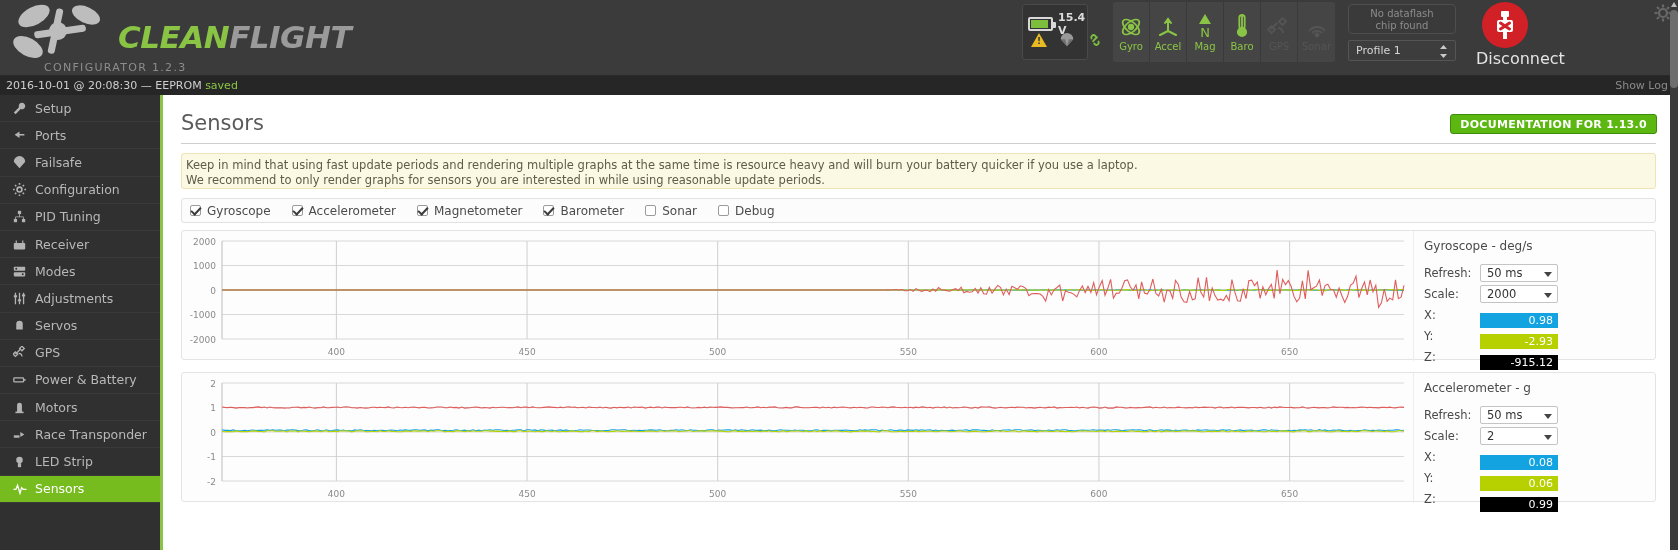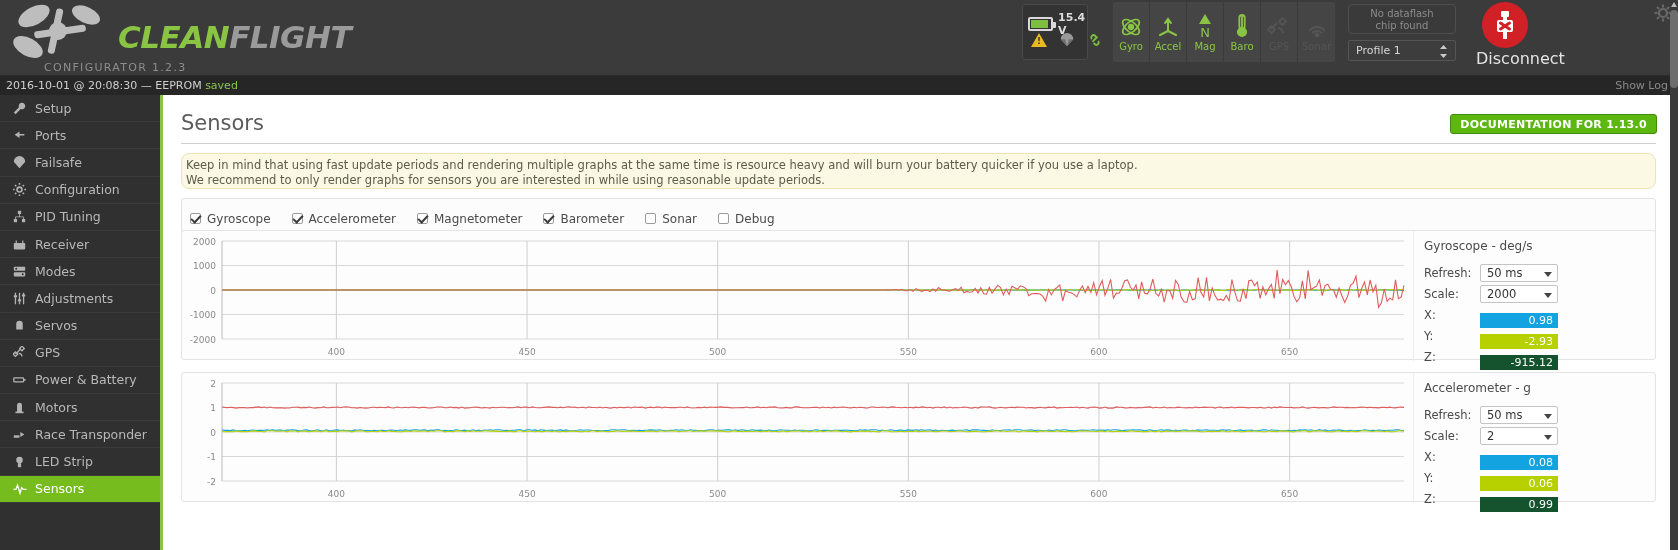--- a/index.html
+++ b/index.html
@@ -123,26 +123,26 @@
   .doc-btn {
     position: absolute; right: 13px; top: 19px; height: 20px;
     background: #5cb811; border: 1px solid #3f8c0a; border-radius: 3px;
     color: #fff; font-size: 11px; font-weight: bold; letter-spacing: .3px;
     padding: 3px 9px 0 9px;
   }
   .title-rule { position: absolute; left: 18px; top: 48px; width: 1475px; height: 1px; background: #cfcfcf; }
 
   .note {
     position: absolute; left: 18px; top: 58px; width: 1475px; height: 36px;
-    background: #fbf8e3; border: 1px solid #eee3b4; border-radius: 8px;
+    background: #fbf8e3; border: 1px solid #eee3b4; border-radius: 3px;
     color: #5c5c4a; font-size: 11.5px; padding: 4px 0 0 4px; line-height: 15px;
   }
 
   .checkbar {
-    position: absolute; left: 18px; top: 103px; width: 1475px; height: 41px;
+    position: absolute; left: 18px; top: 103px; width: 1475px; height: 25px;
     background: #fcfcfc; border: 1px solid #e2e2e2; border-radius: 3px;
     display: flex; align-items: center; padding-left: 8px; gap: 21px;
   }
   .chk { display: flex; align-items: center; gap: 6px; color: #4b4b4b; font-size: 12px; }
   .box {
     width: 11px; height: 11px; border: 1px solid #9b9b9b; border-radius: 2px;
     background: #fff; position: relative;
   }
   .box.on::after {
     content: ""; position: absolute; left: 2px; top: -1px; width: 4px; height: 8px;
@@ -173,21 +173,21 @@
     position: absolute; right: 5px; top: 7px;
     border-left: 4px solid transparent; border-right: 4px solid transparent;
     border-top: 5px solid #444;
   }
   .val {
     width: 78px; height: 15px; font-size: 11px; color: #fff; text-align: right;
     padding-right: 5px; line-height: 15px; margin-top: 12px;
   }
   .v-x { background: #12a3e0; }
   .v-y { background: #b6d000; }
-  .v-z { background: #14532d; }
+  .v-z { background: #000000; }
 
   .scrollbar-r {
     position: absolute; right: 0; top: 0; width: 8px; height: 550px;
     background: #3a3a3a;
   }
   .scroll-thumb { position: absolute; top: 0; left: 0; width: 8px; height: 78px; background: #6d6d6d; border-radius: 4px; }
   .scroll-arrow { position: absolute; left: 1px; top: 2px; width: 0; height: 0;
     border-left: 3px solid transparent; border-right: 3px solid transparent; border-bottom: 5px solid #bbb; }
 </style>
 </head>

